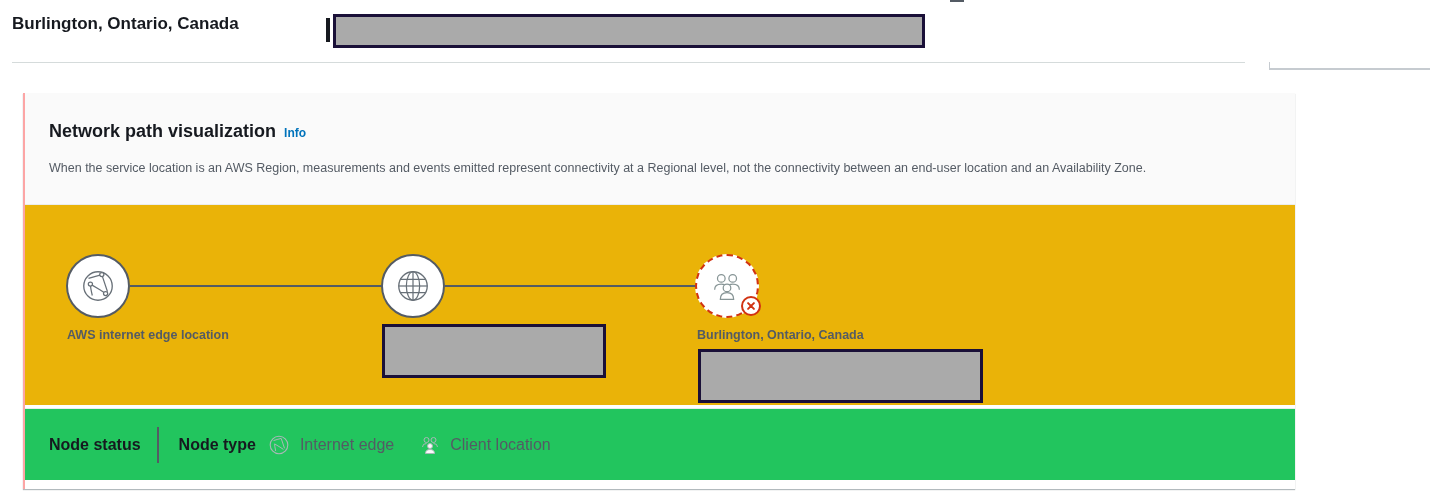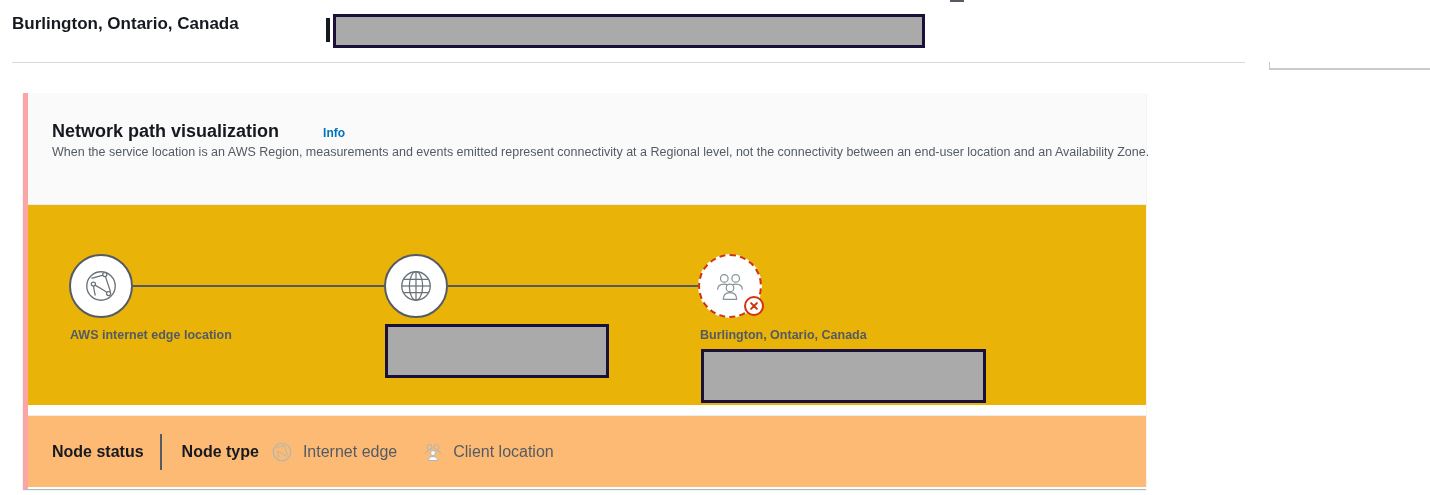--- a/index.html
+++ b/index.html
@@ -18,36 +18,36 @@
   .title-bracket { position: absolute; left: 326px; top: 18px; width: 4px; height: 24px; background: #16191f; }
   .top-tick { position: absolute; left: 950px; top: 0px; width: 14px; height: 2px; background: #545b64; }
 
   .hr-line { position: absolute; left: 12px; top: 62px; width: 1233px; height: 1px; background: #d5dbdb; }
   .right-box-edge {
     position: absolute; left: 1269px; top: 62px; width: 161px; height: 8px;
     border-left: 1px solid #c6cbd0; border-bottom: 2px solid #c6cbd0;
   }
 
   .container {
-    position: absolute; left: 23px; top: 93px; width: 1123px; height: 396px;
-    border-left: 5px solid #fca5a5;
+    position: absolute; left: 23px; top: 93px; width: 1272px; height: 396px;
+    border-left: 2px solid #fca5a5;
     box-shadow: 0 1px 1px rgba(0,28,36,0.3);
   }
   .container-header {
     position: absolute; left: 0; top: 0; width: 100%; height: 112px;
     background: #fafafa; border-bottom: 1px solid #eaeded;
   }
   .container-title {
     position: absolute; left: 24px; top: 28px;
     font-size: 18px; font-weight: 700; color: #16191f;
     display: flex; align-items: baseline; gap: 8px;
   }
-  .info-link { font-size: 12px; font-weight: 700; color: #0073bb; cursor: pointer; margin-left: 36px; }
+  .info-link { font-size: 12px; font-weight: 700; color: #0073bb; cursor: pointer; }
   .container-desc {
-    position: absolute; left: 24px; top: 52px;
+    position: absolute; left: 24px; top: 68px;
     font-size: 12.5px; color: #545b64; white-space: nowrap;
   }
 
   .viz { position: absolute; left: 0; top: 112px; width: 100%; height: 200px; background: #eab308; }
   .edge-line { position: absolute; height: 2px; background: #545b64; top: 80px; }
 
   .node {
     position: absolute; width: 64px; height: 64px; border-radius: 50%;
     border: 2px solid #545b64; background: #fff;
     display: flex; align-items: center; justify-content: center;
@@ -57,22 +57,22 @@
   .status-badge {
     position: absolute; width: 20px; height: 20px; border-radius: 50%;
     background: #fff; border: 2.5px solid #d13212;
     display: flex; align-items: center; justify-content: center;
   }
   .node-label {
     position: absolute; font-size: 12.5px; font-weight: 700; color: #545b64; white-space: nowrap;
   }
 
   .legend {
-    position: absolute; left: 0; top: 322px; width: 100%; height: 72px;
-    background: #fdba74; border-top: 1px solid #eaeded;
+    position: absolute; left: 0; top: 315px; width: 100%; height: 72px;
+    background: #22c55e; border-top: 1px solid #eaeded;
     display: flex; align-items: center; padding-left: 24px;
     font-size: 16px;
     text-align: right;
   }
   .legend-heading { font-weight: 700; color: #16191f; margin-right: 12px; }
   .legend-item { display: flex; align-items: center; color: #545b64; margin-right: 26px; }
   .legend-item svg { margin-right: 10px; }
   .legend-divider { width: 2px; height: 36px; background: #545b64; margin: 0 20px 0 4px; }
 </style>
 </head>

